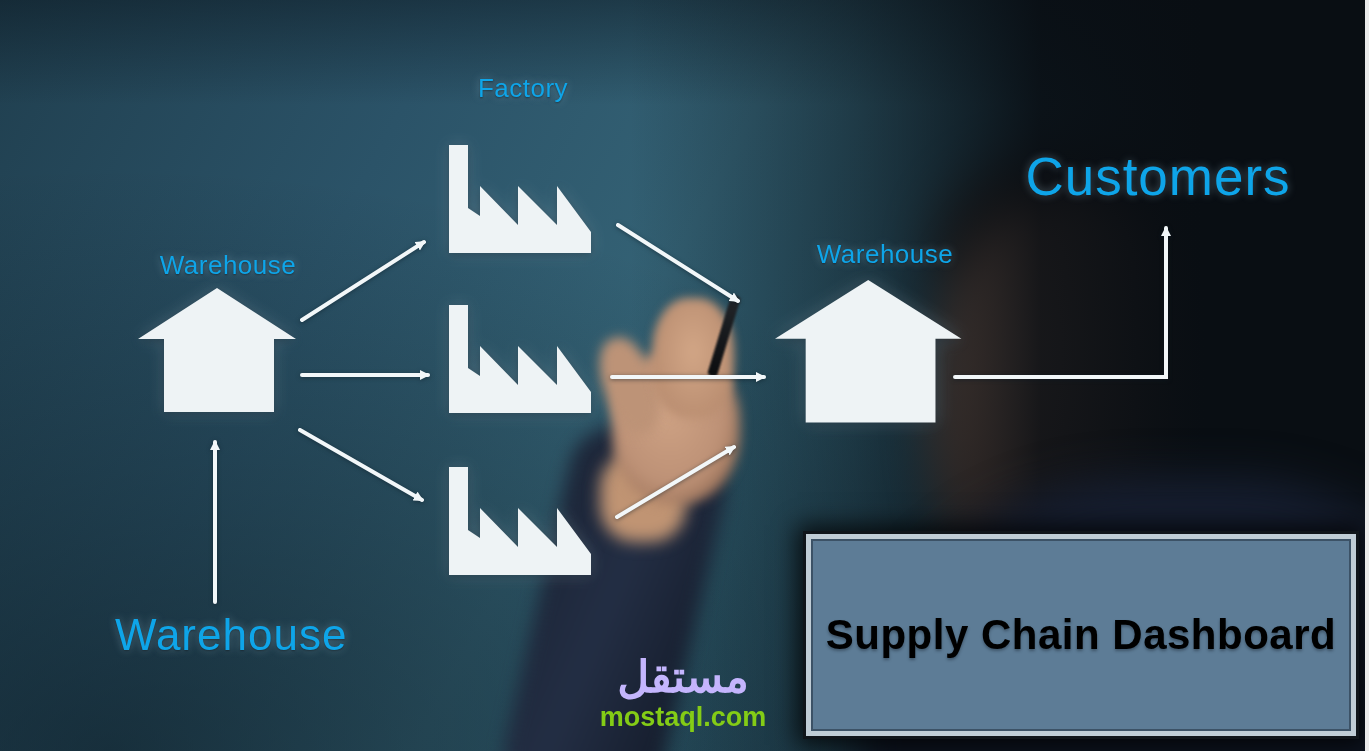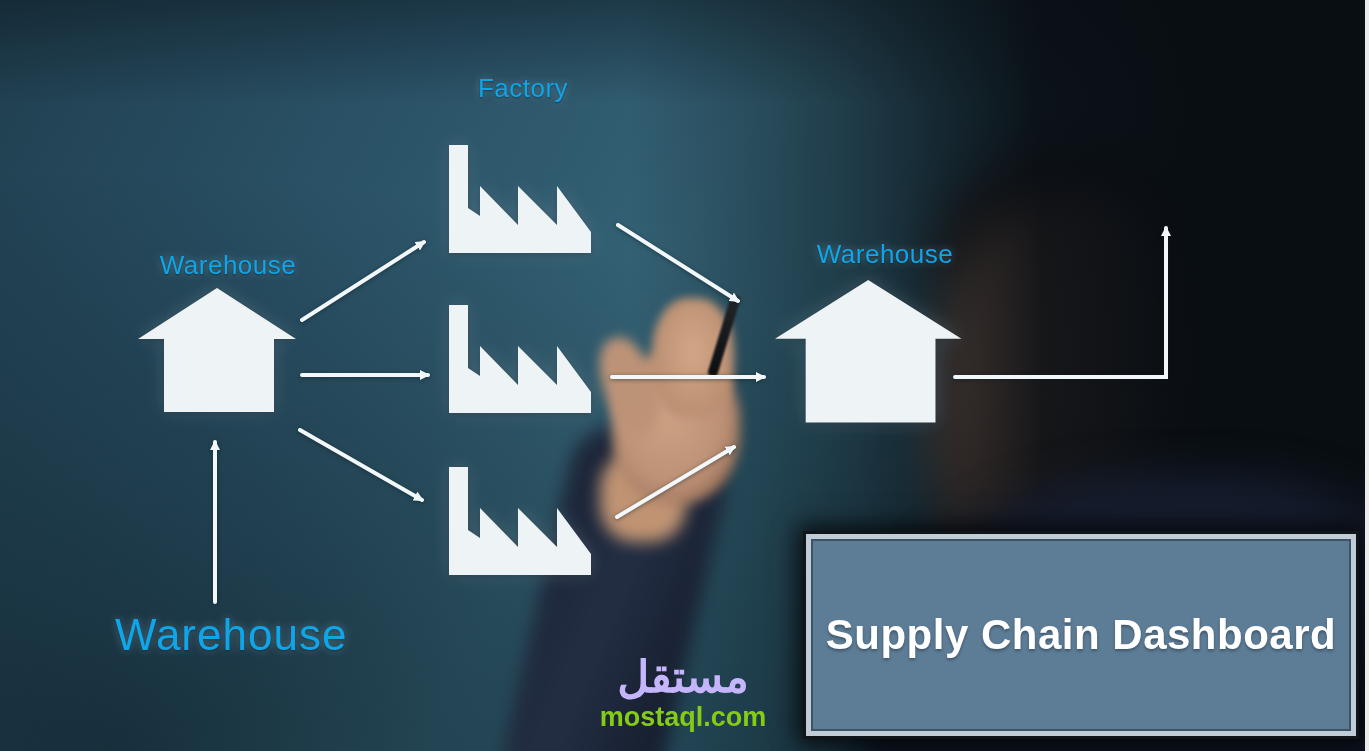--- a/index.html
+++ b/index.html
@@ -48,21 +48,21 @@
     text-shadow:0 0 9px rgba(190,225,245,.35),0 1px 2px rgba(0,0,0,.45);white-space:nowrap;}
   .lbl-small{font-size:26px;letter-spacing:.5px;}
   .lbl-suppliers{font-size:44px;letter-spacing:1px;}
   .lbl-customers{font-size:53px;letter-spacing:1px;}
   
   .panel{position:absolute;left:803px;top:531px;width:556px;height:208px;z-index:8;
     background:#10151a;box-shadow:0 0 22px 6px rgba(0,0,0,.75);}
   .panel-frame{position:absolute;inset:3px;border:5px solid #c0cdd6;background:#5d7c96;
     box-shadow:inset 0 0 0 2px rgba(32,48,64,.55);
     display:flex;align-items:center;justify-content:center;}
-  .panel-title{font-size:42px;font-weight:bold;color:#ffffff;letter-spacing:.5px;
+  .panel-title{font-size:42px;font-weight:bold;color:#000000;letter-spacing:.5px;
     text-shadow:0 2px 3px rgba(20,30,40,.4);}
   
   .watermark{position:absolute;left:588px;top:656px;width:190px;text-align:center;z-index:7;line-height:1;}
   .wm-ar{font-family:Liberation Serif, serif;font-size:44px;font-weight:bold;color:#c4b5fd;
     direction:rtl;letter-spacing:0;}
   .wm-en{font-family:"Liberation Sans",sans-serif;font-size:27px;font-weight:bold;color:#84cc16;margin-top:4px;}
   
   .edge-right{position:absolute;right:0;top:0;width:4px;height:100%;background:#ebebeb;z-index:20;}
 </style>
 </head>
@@ -117,20 +117,21 @@
     <path class="flow-line" d="M612,377 L764,377" marker-end="url(#ah)"></path>
     <path class="flow-line" d="M617,517 L734,447" marker-end="url(#ah)"></path>
     <path class="flow-line" d="M215,602 L215,442" marker-end="url(#ah)"></path>
     <path class="flow-line" d="M955,377 L1166,377 L1166,228" marker-end="url(#ah)"></path>
   </svg>
 
   <div class="lbl lbl-small" style="left:450px;top:73px;width:146px;">Factory</div>
   <div class="lbl lbl-small" style="left:148px;top:250px;width:160px;">Warehouse</div>
   <div class="lbl lbl-small" style="left:800px;top:239px;width:170px;">Warehouse</div>
   <div class="lbl lbl-suppliers" style="left:115px;top:610px;width:212px;">Warehouse</div>
+  <div class="lbl lbl-customers" style="left:1008px;top:146px;width:300px;">Customers</div>
 
   <div class="watermark">
     <div class="wm-ar">مستقل</div>
     <div class="wm-en">mostaql.com</div>
   </div>
 
   <div class="panel">
     <div class="panel-frame">
       <div class="panel-title">Supply Chain Dashboard</div>
     </div>

